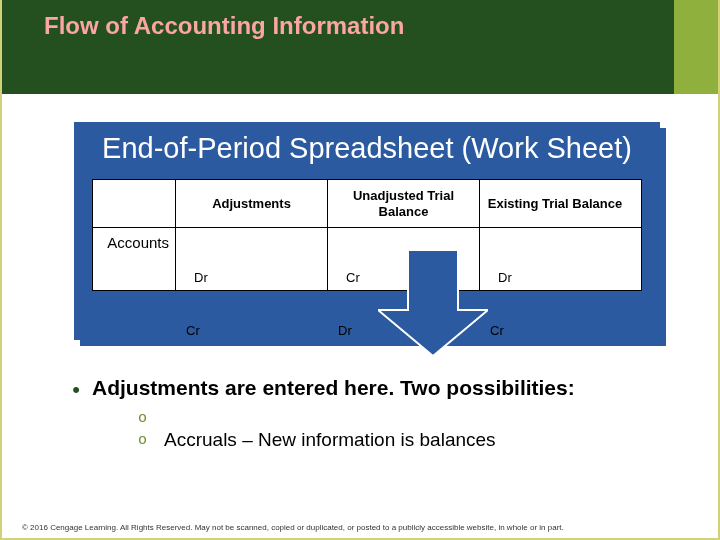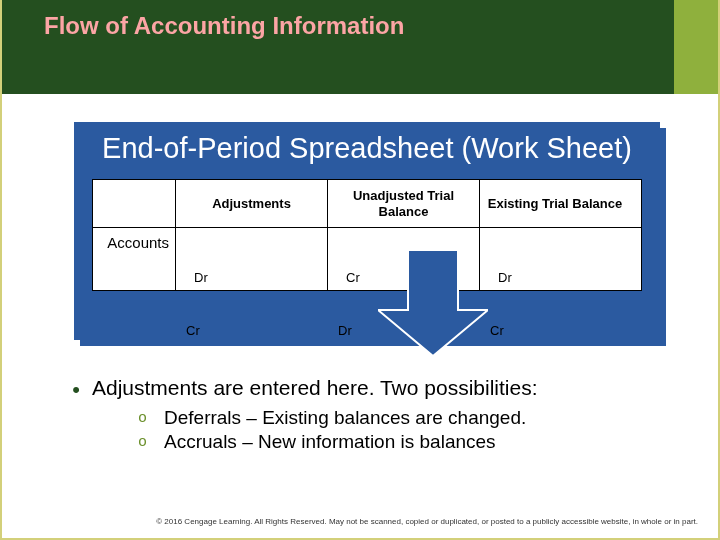--- a/index.html
+++ b/index.html
@@ -93,26 +93,26 @@
     left: 285px; top: 70px;
     width: 110px; height: 106px;
     pointer-events: none;
   }
   .bullets {
     margin-top: 36px;
     font-size: 21px;
   }
   .brow { display: flex; align-items: flex-start; margin-bottom: 6px; }
   .bdot { color: #244f1f; font-size: 22px; width: 32px; text-align: center; line-height: 1; padding-top: 3px; }
-  .btext { flex: 1; color: #000; }
+  .btext { flex: 1; color: #000; font-weight: bold; }
   .subrow { display: flex; align-items: flex-start; margin: 2px 0 2px 78px; font-size: 19px; }
   .subo { color: #6a8f2a; width: 26px; font-family: 'Courier New', monospace; font-size: 15px; padding-top: 3px; }
   .footer {
-    position: absolute; left: 0; right: 0; bottom: 12px;
-    text-align: right;
+    position: absolute; left: 0; right: 0; bottom: 6px;
+    text-align: left;
     font-size: 8px; color: #333;
     padding: 0 20px;
   }
 </style>
 </head>
 <body>
 
 <div class="slide">
 
   <div class="titlebar">
@@ -164,21 +164,20 @@
       </div>
     </div>
 
     <div class="bullets">
       <div class="brow">
         <div class="bdot">•</div>
         <div class="btext">Adjustments are entered here. Two possibilities:</div>
       </div>
       <div class="subrow">
         <div class="subo">o</div>
-        <div>Deferrals – Existing balances are changed.</div>
       </div>
       <div class="subrow">
         <div class="subo">o</div>
         <div>Accruals – New information is balances</div>
       </div>
     </div>
 
   </div>
 
   <div class="footer">© 2016 Cengage Learning. All Rights Reserved. May not be scanned, copied or duplicated, or posted to a publicly accessible website, in whole or in part.</div>

